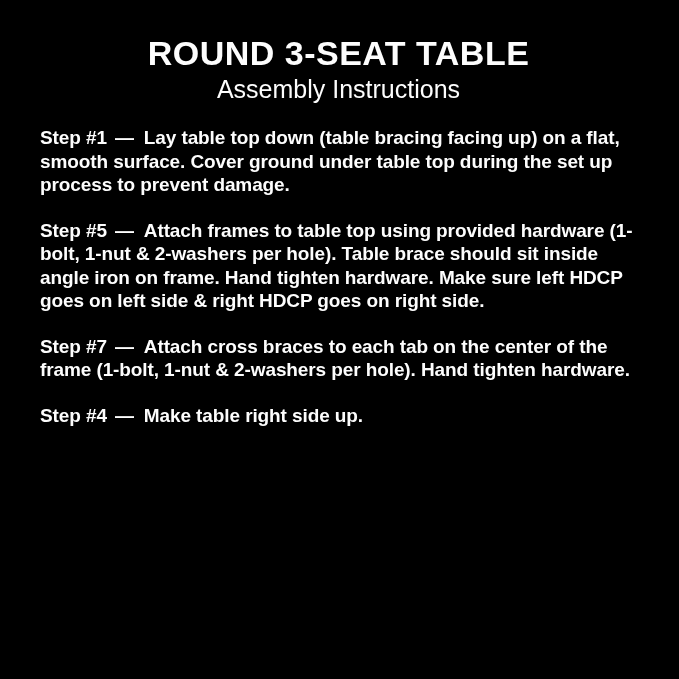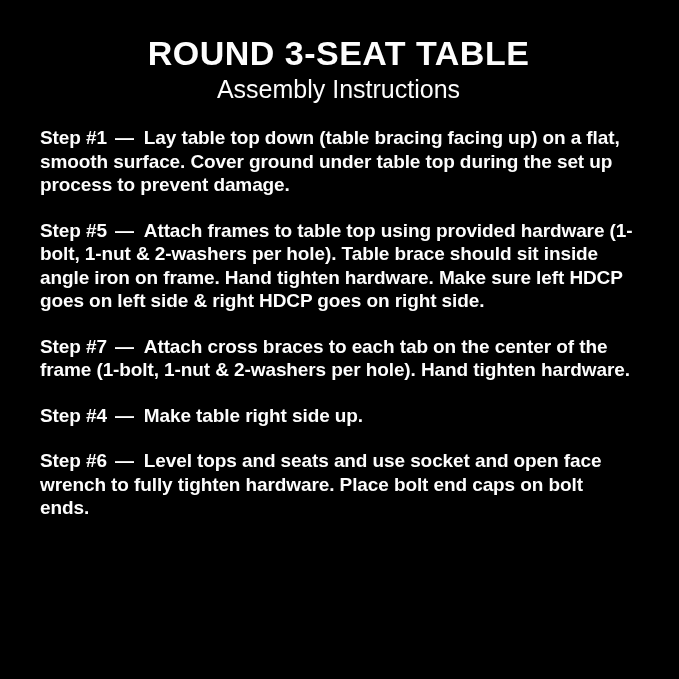--- a/index.html
+++ b/index.html
@@ -54,15 +54,14 @@
 <div class="sheet" style="color: rgb(253, 253, 253); padding-left: 40px;">
   <div class="header">
     <h1 class="title">ROUND 3-SEAT TABLE</h1>
     <h2 class="subtitle">Assembly Instructions</h2>
   </div>
   <div class="steps">
     <p class="step"><span>Step #1</span><span class="dash">—</span><span>Lay table top down (table bracing facing up) on a flat, smooth surface. Cover ground under table top during the set up process to prevent damage.</span></p>
     <p class="step"><span>Step #5</span><span class="dash">—</span><span>Attach frames to table top using provided hardware (1-bolt, 1-nut &amp; 2-washers per hole). Table brace should sit inside angle iron on frame. Hand tighten hardware. Make sure left HDCP goes on left side &amp; right HDCP goes on right side.</span></p>
     <p class="step"><span>Step #7</span><span class="dash">—</span><span>Attach cross braces to each tab on the center of the frame (1-bolt, 1-nut &amp; 2-washers per hole). Hand tighten hardware.</span></p>
     <p class="step"><span>Step #4</span><span class="dash">—</span><span>Make table right side up.</span></p>
-    <p class="step"><span>Step #6</span><span class="dash">—</span><span>Level tops and seats and use socket and open face wrench to fully tighten hardware. Place bolt end caps on bolt ends.</span></p>
   </div>
 </div>
 
 </body></html>

